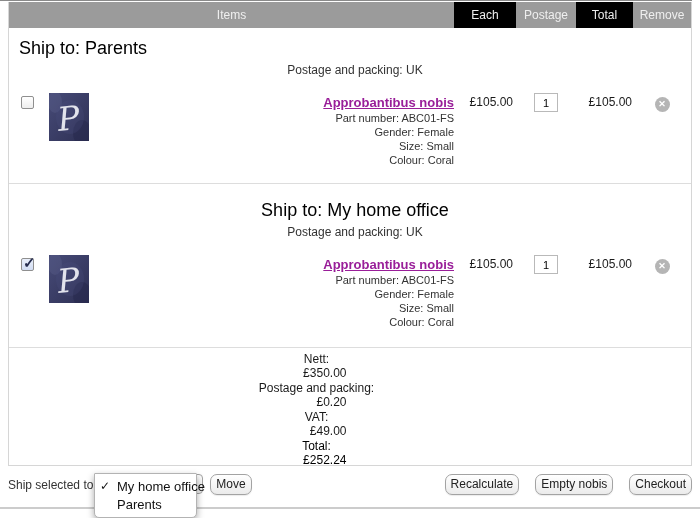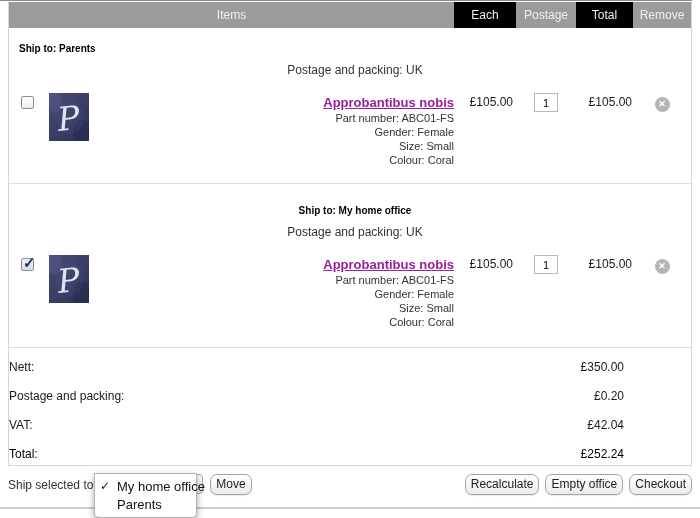--- a/index.html
+++ b/index.html
@@ -10,21 +10,21 @@
           border:1px solid #d6d6d6;border-top:none;background:#fff;}
   
   .thead{display:flex;height:26px;background:#9b9b9b;font-size:12px;color:#efefef;line-height:26px;}
   .th-items{flex:1;text-align:center;}
   .th{width:62px;text-align:center;}
   .th.alt{background:#000000;}
   .th.qty{width:60px;}
   .th.total{width:57px;}
   .th.remove{width:58px;}
   
-  .shipto{font-size:10px;font-weight:bold;color:#000;padding:0 0 0 10px;margin-top:13px;line-height:15px;}
+  .shipto{font-size:18px;font-weight:normal;color:#000;padding:0 0 0 10px;margin-top:13px;line-height:15px;}
   .g2 .shipto{margin-top:19px;text-align:center;}
   .postage{font-size:12px;color:#333;padding-left:10px;margin-top:7px;line-height:14px;text-align:center;}
   .item-row{display:flex;align-items:flex-start;margin-top:16px;}
   .cb{appearance:none;-webkit-appearance:none;width:13px;height:13px;margin:3px 0 0 12px;
       border:1px solid #8f8f8f;border-radius:2px;background:linear-gradient(#ffffff,#ededed);
       position:relative;flex:none;cursor:pointer;}
   .cb:checked{background:linear-gradient(#e9effb,#d2ddf3);}
   .cb:checked::after{content:"✓";position:absolute;left:1px;top:-5px;font-size:15px;
       font-weight:bold;color:#252c4e;}
   .thumb{width:40px;height:48px;margin-left:15px;flex:none;display:block;}
@@ -39,41 +39,41 @@
   .c-remove{width:58px;text-align:center;margin-top:3px;}
   .qty-input{width:22px;height:17px;border:1px solid #b9b9b9;text-align:center;font-size:11px;
              font-family:inherit;padding:0;background:#fff;}
   .rm-btn{display:inline-flex;width:15px;height:15px;border-radius:50%;background:#b5b5b5;
           align-items:center;justify-content:center;border:none;cursor:pointer;padding:0;}
   .rm-btn span{color:#fff;font-size:9px;font-weight:bold;line-height:1;}
   .sep{height:1px;background:#dddddd;border:none;margin:16px 0 0 0;}
   .sep2{margin-top:18px;}
   
   .summary{padding:4px 67px 0 0;}
-  .sum-row{display:flex;justify-content:space-between;align-items:center;height:29px;font-size:12px;color:#1a1a1a;}
+  .sum-row{display:flex;justify-content:flex-start;align-items:center;height:29px;font-size:12px;color:#1a1a1a;flex-direction:column;}
   .sum-label{text-align:right;}
   .sum-value{width:54px;margin-left:6px;text-align:right;}
   .sum-row.bold .sum-label,.sum-row.bold .sum-value{font-weight:normal;color:#000;}
   
   .f-label{position:absolute;left:8px;top:478px;font-size:12px;color:#333;}
   .sel{position:absolute;left:98px;top:474px;width:105px;height:20px;box-sizing:border-box;
        border:1px solid #a3a3a3;border-radius:4px;background:linear-gradient(#ffffff,#ececec);
        font-size:12px;line-height:18px;padding-left:7px;overflow:hidden;white-space:nowrap;
        z-index:1;cursor:pointer;color:#111;}
   .menu{position:absolute;left:94px;top:473px;width:101px;background:#fff;z-index:5;
         border:1px solid #b3b3b3;border-radius:1px 1px 5px 5px;box-shadow:0 3px 7px rgba(0,0,0,.35);
         padding:3px 0 4px 0;}
   .menu-item{display:flex;align-items:center;height:18px;font-size:13px;color:#111;
              padding:0 8px 0 5px;white-space:nowrap;cursor:pointer;}
   .mi-check{width:17px;flex:none;font-size:12px;color:#111;}
   .btn{box-sizing:border-box;border:1px solid #a3a3a3;border-radius:7px;cursor:pointer;
        background:linear-gradient(#ffffff,#ebebeb);font-family:inherit;font-size:12px;color:#222;
        padding:2px 5px;height:21px;line-height:15px;box-shadow:0 1px 1px rgba(0,0,0,.08);}
   .move{position:absolute;left:210px;top:474px;width:42px;}
-  .right-btns{position:absolute;right:8px;top:474px;display:flex;gap:6px;}
+  .right-btns{position:absolute;right:8px;top:474px;display:flex;gap:16px;}
   .bottom-rule{position:absolute;left:0;top:507px;width:700px;height:2px;background:#cccccc;}
 </style>
 </head>
 <body>
 
 <div class="top-rule"></div>
 
 <div class="basket">
 
   <div class="thead">
@@ -160,21 +160,21 @@
     <div class="sum-row">
       <div class="sum-label">Nett:</div>
       <div class="sum-value">£350.00</div>
     </div>
     <div class="sum-row">
       <div class="sum-label">Postage and packing:</div>
       <div class="sum-value">£0.20</div>
     </div>
     <div class="sum-row">
       <div class="sum-label">VAT:</div>
-      <div class="sum-value">£42.04</div>
+      <div class="sum-value">£49.00</div>
     </div>
     <div class="sum-row bold">
       <div class="sum-label">Total:</div>
       <div class="sum-value">£252.24</div>
     </div>
   </div>
 
 </div>
 
 <div class="f-label">Ship selected to:</div>
@@ -189,17 +189,17 @@
   <div class="menu-item">
     <span class="mi-check"></span>
     <span>Parents</span>
   </div>
 </div>
 
 <button class="btn move">Move</button>
 
 <div class="right-btns">
   <button class="btn">Recalculate</button>
-  <button class="btn">Empty office</button>
+  <button class="btn">Empty nobis</button>
   <button class="btn">Checkout</button>
 </div>
 
 <div class="bottom-rule"></div>
 
 </body></html>

